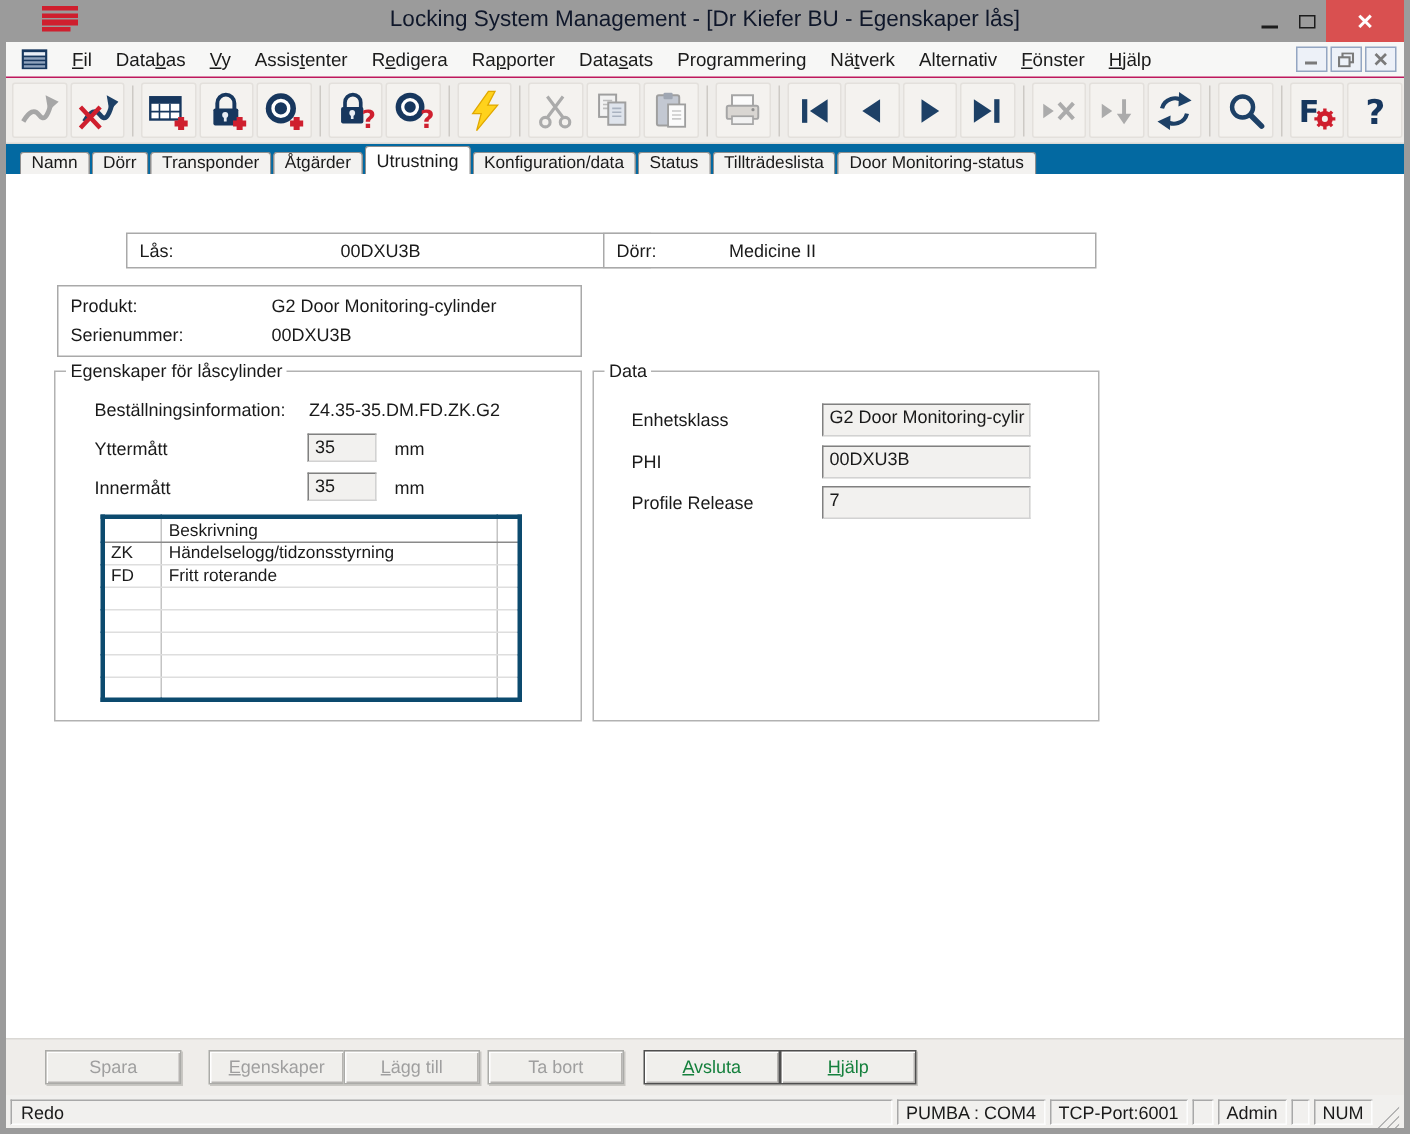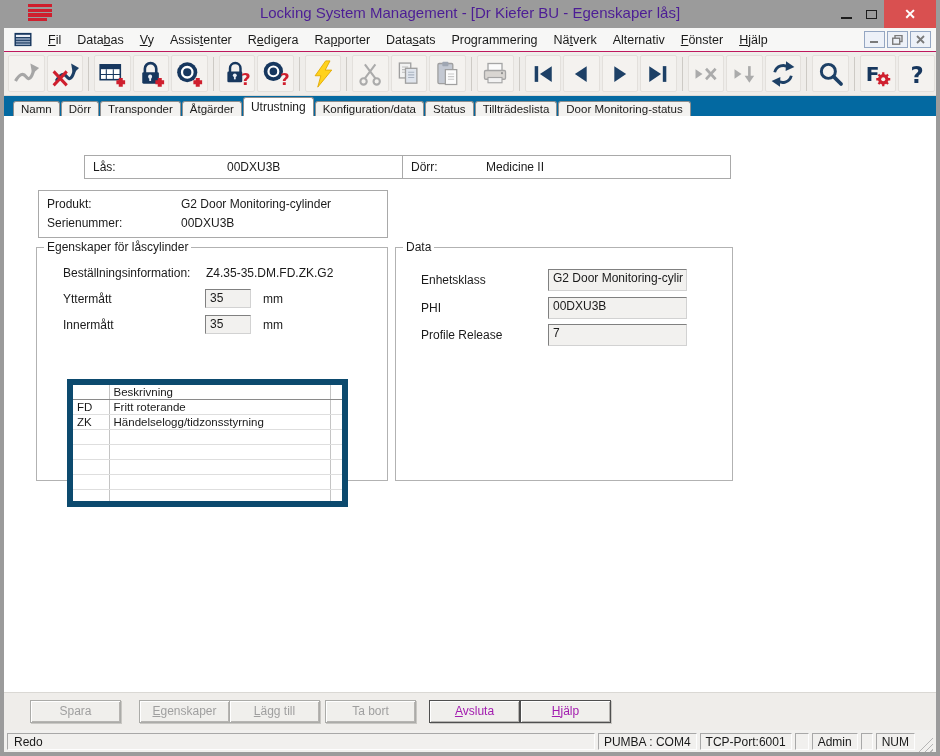--- a/index.html
+++ b/index.html
@@ -5,21 +5,21 @@
   html,body { margin:0; padding:0; background:#6b6b6b; }
   * { box-sizing:border-box; }
   .window { position:relative; width:940px; height:756px; background:#9b9b9b;
             font-family:"Liberation Sans", sans-serif; color:#1a1a1a; overflow:hidden; }
 
   
   .titlebar { position:absolute; top:0; left:0; right:0; height:28px; }
   .logo { position:absolute; left:28px; top:4px; width:24px; display:flex; flex-direction:column; gap:1.5px; }
   .logo i { display:block; height:3.2px; background:#cf1f2e; }
   .logo i:last-child { width:19px; }
-  .title { position:absolute; left:0; right:0; top:4px; text-align:center; font-size:15px; color:#4c1d95; }
+  .title { position:absolute; left:0; right:0; top:4px; text-align:center; font-size:15px; color:#0f172a; }
   .win-btns { position:absolute; right:4px; top:0; height:28px; display:flex; }
   .wbtn { display:flex; align-items:center; justify-content:center; height:28px; }
   .wbtn.min { width:24px; } .wbtn.min i { width:11px; height:2px; background:#1c1c1c; margin-top:8px; }
   .wbtn.max { width:26px; } .wbtn.max i { width:11px; height:9px; border:1.5px solid #1c1c1c; background:transparent; }
   .wbtn.close { width:52px; background:#d95050; color:#fff; font-size:14px; font-weight:bold; }
 
   
   .menubar { position:absolute; top:28px; left:4px; right:4px; height:24px; background:#f7f7f6;
              border-bottom:1px solid #be185d; display:flex; align-items:center; font-size:12.5px; }
   .sysicon { margin:0 7px 0 9px; display:flex; }
@@ -50,34 +50,34 @@
   .flabel { position:absolute; white-space:nowrap; }
   .fvalue { position:absolute; white-space:nowrap; }
 
   .group { position:absolute; border:1px solid #b2b2b2; background:#fff; }
   .legend { position:absolute; top:-8px; left:7px; background:#fff; padding:0 3px; font-size:12px; white-space:nowrap; }
 
   .sunken { position:absolute; background:#f2f1ef; border:1px solid; border-color:#808080 #d2d2d2 #d2d2d2 #808080;
             padding:1px 4px; font-size:12px; white-space:nowrap; overflow:hidden; }
 
   table.dtable { position:absolute; border-collapse:collapse; font-size:11.5px; background:#fff;
-                 border:6px solid #0c4a6e;margin-top:36px; }
+                 border:3px solid #0c4a6e; }
   table.dtable th { font-weight:normal; text-align:left; height:17px; padding:0 4px;
                     border:1px solid #c4c4c4; border-bottom:1px solid #8a8a8a; }
   table.dtable td { height:15px; padding:0 4px; border-left:1px solid #c4c4c4; border-right:1px solid #c4c4c4;
                     border-bottom:1px solid #dedede; white-space:nowrap; overflow:hidden; }
 
   
   .actionbar { position:absolute; left:0; right:0; bottom:22px; height:38px; background:#efedea;
                border-top:1px solid #dad8d4; }
   .abtn { position:absolute; top:7px; width:91px; height:23px; font-size:12px; text-align:center;
           line-height:20px; background:#f0efec; border:1px solid #8e8e8e;
           box-shadow: inset 1px 1px 0 #ffffff, inset -1px -1px 0 #b6b4b1, 1px 1px 0 #c9c7c3; white-space:nowrap; }
   .abtn.disabled { color:#9f9f9f; border-color:#ababa8; }
-  .abtn.enabled  { color:#a21caf; border-color:#4f4f4f; }
+  .abtn.enabled  { color:#15803d; border-color:#4f4f4f; }
 
   
   .statusbar { position:absolute; left:0; right:0; bottom:0; height:22px; background:#f1f0ee;
                display:flex; align-items:center; padding:0 3px; font-size:12px; }
   .smsg { flex:1; height:17px; line-height:16px; padding:0 6px; border:1px solid;
           border-color:#a8a8a8 #fdfdfd #fdfdfd #a8a8a8; }
   .spanel { height:17px; line-height:16px; border:1px solid; border-color:#a8a8a8 #fdfdfd #fdfdfd #a8a8a8;
             padding:0 5px; margin-left:3px; white-space:nowrap; text-align:left; }
   .grip { width:15px; height:15px; margin-left:3px; align-self:flex-end;
           background:repeating-linear-gradient(135deg, transparent 0 3px, #b5b5b5 3px 4px);
@@ -414,27 +414,27 @@
             </colgroup>
           <thead id="desc-table-head">
               <tr>
                 <th></th>
                 <th>Beskrivning</th>
                 <th></th>
               </tr>
             </thead>
           <tbody id="desc-table-body">
               <tr>
+                <td>ZK</td>
+                <td>Händelselogg/tidzonsstyrning</td>
+                <td></td>
+              </tr>
+              <tr>
                 <td>FD</td>
                 <td>Fritt roterande</td>
-                <td></td>
-              </tr>
-              <tr>
-                <td>ZK</td>
-                <td>Händelselogg/tidzonsstyrning</td>
                 <td></td>
               </tr>
               <tr>
                 <td></td>
                 <td></td>
                 <td></td>
               </tr>
               <tr>
                 <td></td>
                 <td></td>

